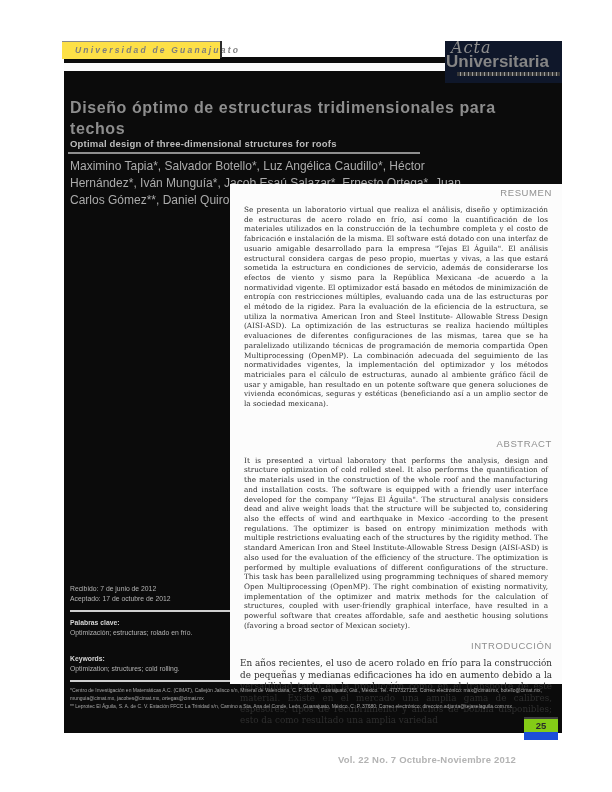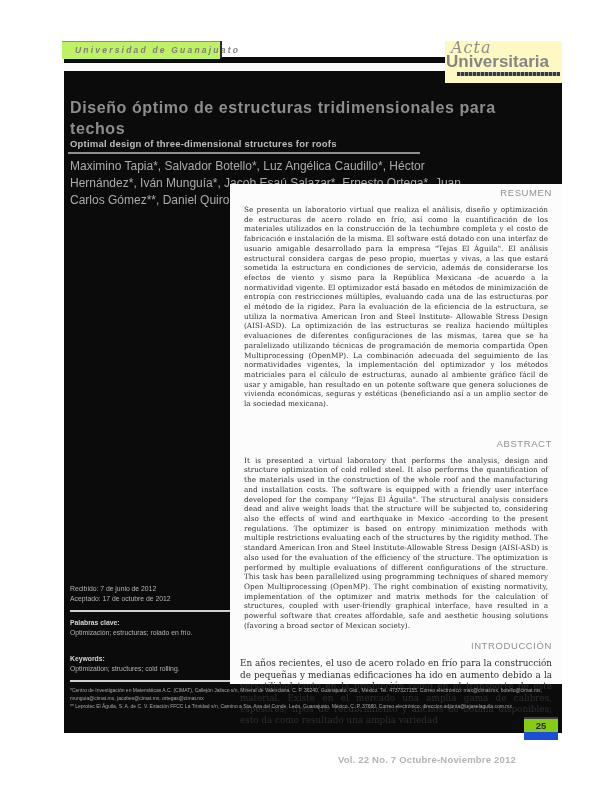--- a/index.html
+++ b/index.html
@@ -8,39 +8,39 @@
     font-family:"Liberation Sans",sans-serif;overflow:hidden;
   }
   
   .panel{
     position:absolute;left:64px;top:57px;width:498px;height:676px;
     background:#0b0b0b;
   }
   
   .header-box{
     position:absolute;left:62px;top:41px;width:158px;height:17px;
-    background:#bef264;border-top:1px solid #8a8a8a;z-index:3;
+    background:#fde047;border-top:1px solid #8a8a8a;z-index:3;
   }
   .header-box span{
     display:block;padding-left:13px;line-height:17px;
     font-size:8.5px;font-weight:bold;font-style:italic;
     letter-spacing:2.2px;color:#7d7d7d;white-space:nowrap;
   }
   .header-vline{
     position:absolute;left:220px;top:41px;width:2px;height:17px;
     background:#2c2c2c;z-index:3;
   }
   .header-strip{
     position:absolute;left:64px;top:63px;width:383px;height:8px;
     background:#fbfbfb;z-index:3;
   }
   
   .logo-box{
     position:absolute;left:445px;top:41px;width:117px;height:42px;
-    background:#fef9c3;z-index:4;
+    background:#0f172a;z-index:4;
   }
   .logo-acta{
     position:absolute;top:-3px;left:6px;
     font-family:"DejaVu Serif",serif;font-style:italic;
     font-size:16px;color:#8f8f8f;letter-spacing:1px;
   }
   .logo-universitaria{
     position:absolute;top:11px;left:1px;
     font-weight:bold;font-size:17px;color:#858585;letter-spacing:0px;
     white-space:nowrap;

